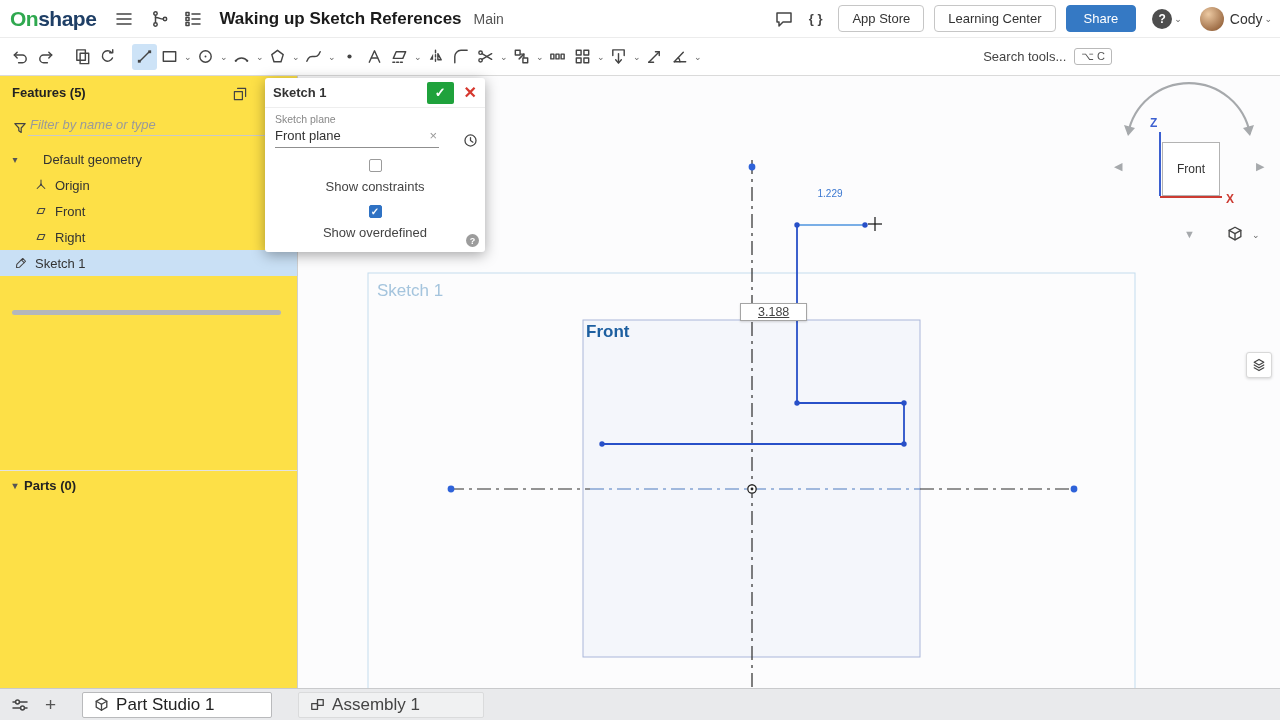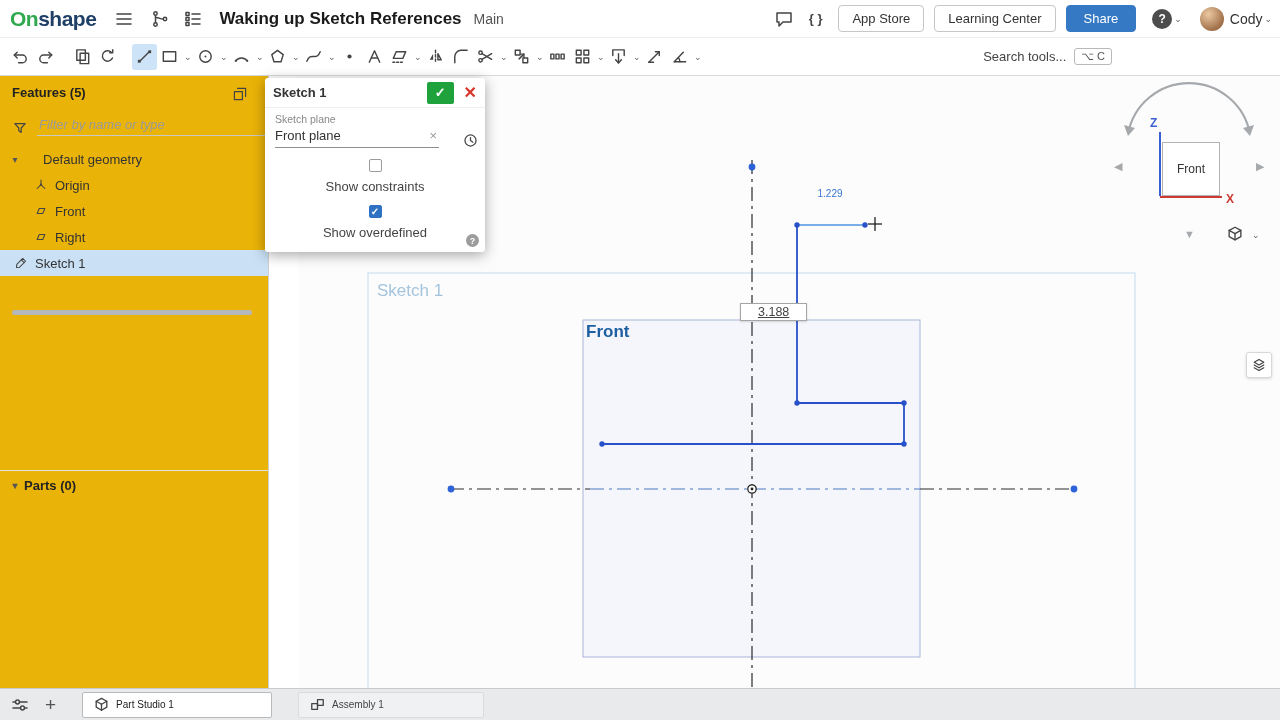--- a/index.html
+++ b/index.html
@@ -35,25 +35,25 @@
              border-bottom:1px solid #dadada; display:flex; align-items:center; padding-left:8px; z-index:25; }
   .tile { width:25px; height:26px; display:flex; align-items:center; justify-content:center; border-radius:3px; cursor:pointer; }
   .tile.active { background:#cde3f7; }
   .gap { width:12px; }
   .tchev { width:11px; text-align:center; cursor:pointer; }
   .search { margin-left:auto; margin-right:168px; display:flex; align-items:center; gap:8px;
             font-size:13px; color:#444; cursor:pointer; }
   .keycap { border:1px solid #b9b9b9; border-radius:3px; font-size:11px; color:#555; padding:1px 6px; background:#fff; }
 
   
-  .left-panel { position:absolute; top:76px; left:0; width:269px; height:612px; background:#eab308;
+  .left-panel { position:absolute; top:76px; left:0; width:298px; height:612px; background:#fde047;
                 border-right:1px solid #cfcfcf; z-index:5; }
   .fp-title { position:absolute; top:9px; left:12px; font-size:13px; font-weight:bold; color:#222; }
   .fp-pop { position:absolute; top:10px; left:232px; cursor:pointer; }
-  .filter-row { position:absolute; top:38px; left:12px; width:272px; display:flex; align-items:flex-end; gap:9px; }
+  .filter-row { position:absolute; top:38px; left:12px; width:272px; display:flex; align-items:flex-end; }
   .filter-row input { flex:1; border:none; outline:none; border-bottom:1px solid #c9c9c9; background:transparent;
                       font-size:13px; padding:3px 2px; font-family:inherit; color:#333; }
   .filter-row input::placeholder { font-style:italic; color:#9a9a9a; }
   .tree { position:absolute; top:70px; left:0; right:0; font-size:13px; color:#333; }
   .trow { height:26px; display:flex; align-items:center; cursor:pointer; }
   .trow .caret { width:18px; margin-left:6px; text-align:center; font-size:10px; color:#555; }
   .trow.child { padding-left:34px; gap:7px; }
   .trow.feature { padding-left:14px; gap:7px; }
   .trow.sel { background:#c9e0f5; }
   .dg-label { margin-left:19px; }
@@ -108,21 +108,21 @@
   .cb.checked { background:#2f72c4; border-color:#2f72c4; color:#fff; font-size:10px; font-weight:bold; }
   .dlg-help { position:absolute; right:6px; bottom:5px; width:13px; height:13px; border-radius:50%;
               background:#9c9c9c; color:#fff; font-size:9px; font-weight:bold; display:flex; align-items:center;
               justify-content:center; cursor:pointer; }
 
   
   .bottom-bar { position:absolute; left:0; top:688px; right:0; height:32px; background:#e9eaec;
                 border-top:1px solid #c9cacc; display:flex; align-items:center; z-index:20; }
   .bb-filter { margin-left:10px; cursor:pointer; display:flex; }
   .bb-plus { margin-left:15px; font-size:19px; color:#555; line-height:19px; cursor:pointer; }
-  .tab { height:26px; display:flex; align-items:center; gap:7px; padding:0 11px; font-size:10px;
+  .tab { height:26px; display:flex; align-items:center; gap:7px; padding:0 11px; font-size:17px;
          border-radius:2px; cursor:pointer; white-space:nowrap; }
   .tab.active { margin-left:26px; width:190px; background:#fff; border:1px solid #b9babc; color:#222; }
   .tab.inactive { margin-left:26px; width:186px; background:#f0f1f2; border:1px solid #dadbdc; color:#444; }
 </style>
 </head>
 <body>
 
 <div id="app">
 
   <div class="header">

